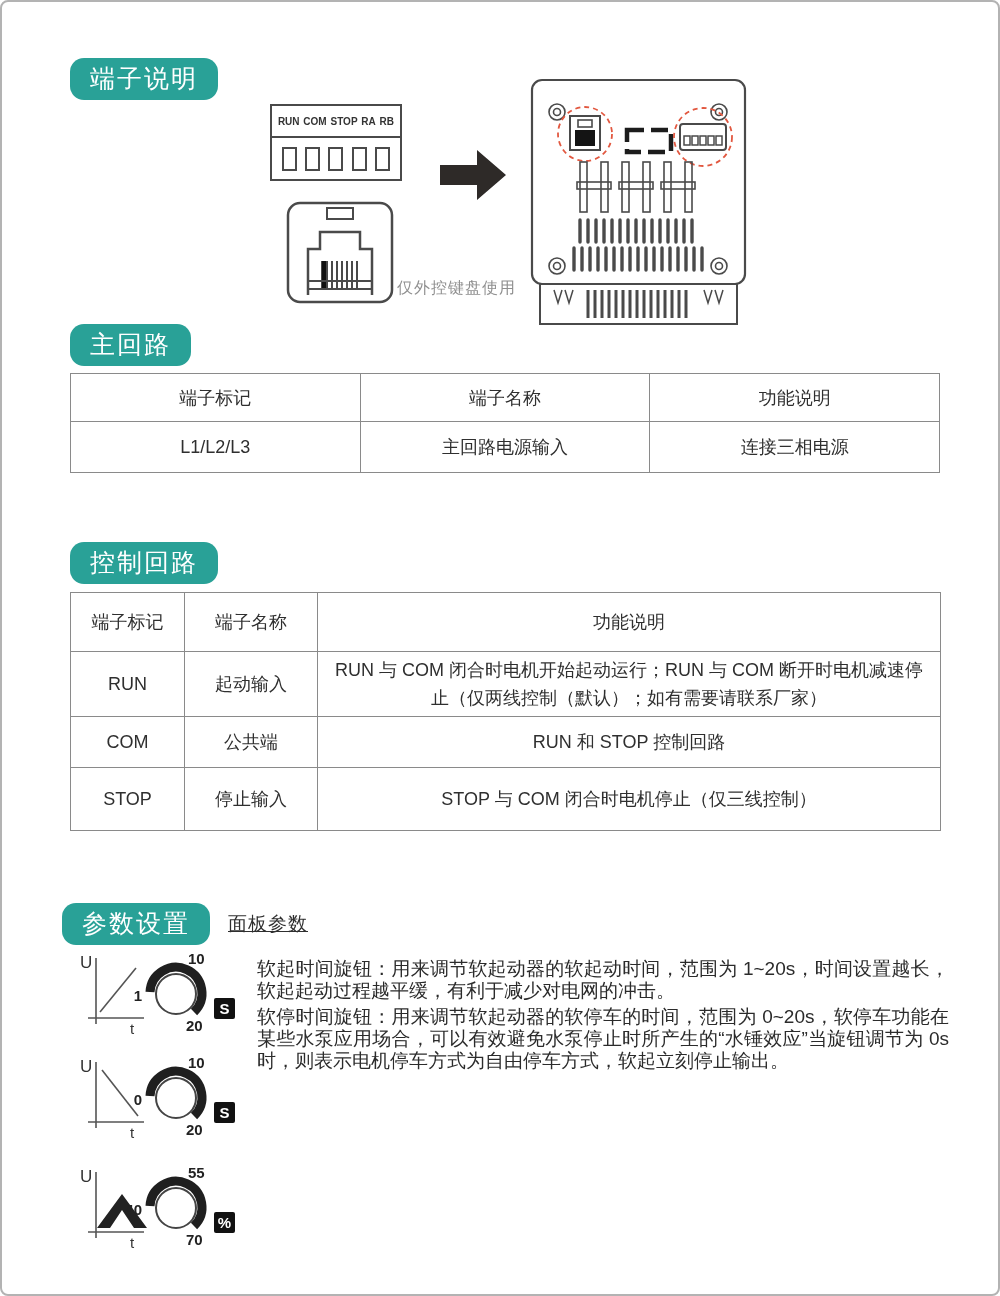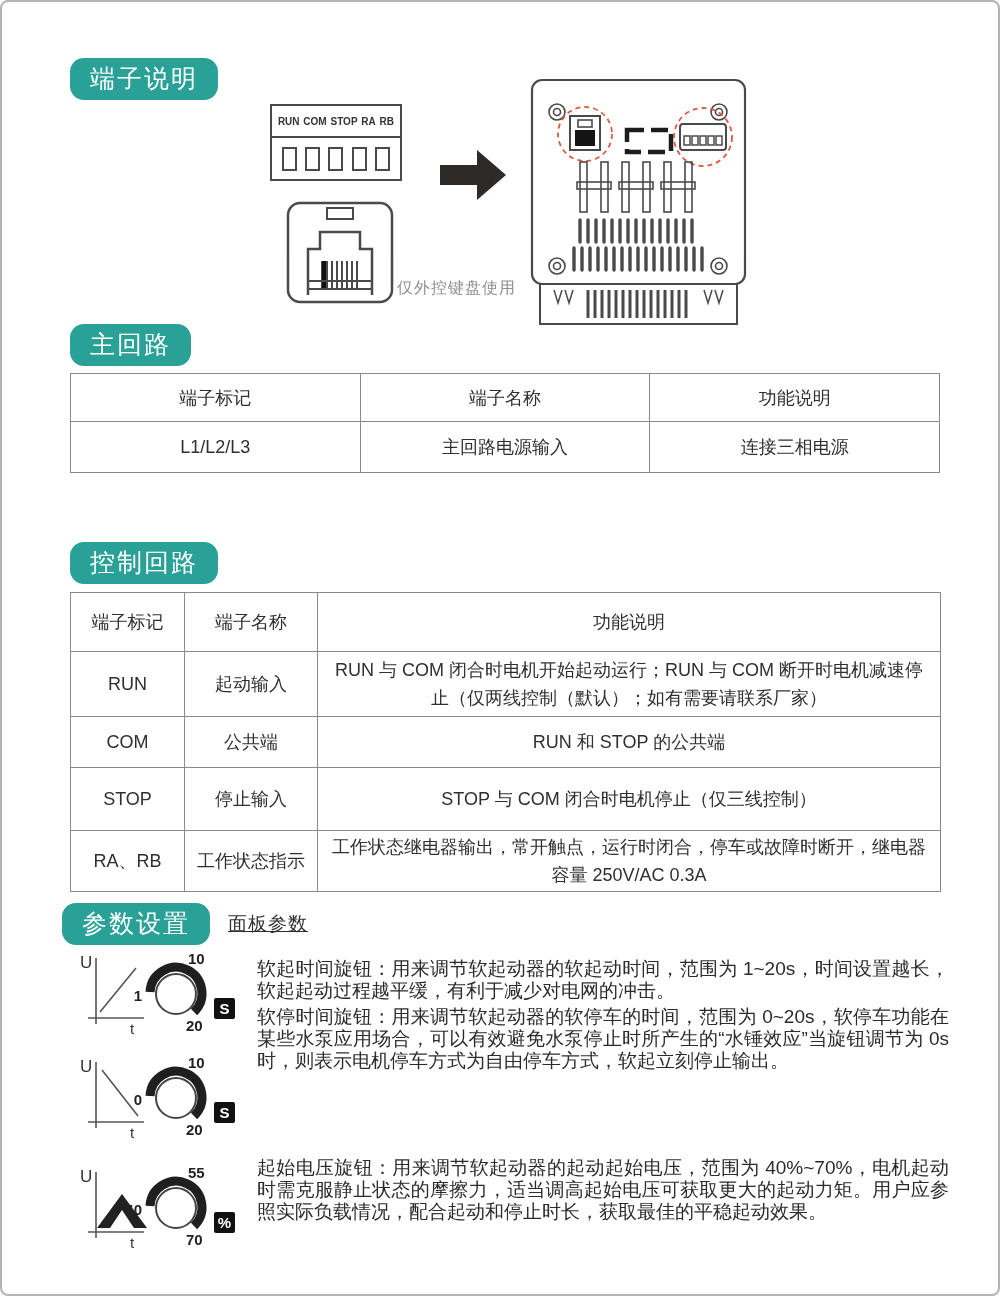--- a/index.html
+++ b/index.html
@@ -175,31 +175,26 @@
       <th>功能说明</th>
     </tr>
     <tr class="h-run">
       <td>RUN</td>
       <td>起动输入</td>
       <td>RUN 与 COM 闭合时电机开始起动运行；RUN 与 COM 断开时电机减速停止（仅两线控制（默认）；如有需要请联系厂家）</td>
     </tr>
     <tr class="h-com">
       <td>COM</td>
       <td>公共端</td>
-      <td>RUN 和 STOP 的公共端</td>
+      <td>RUN 和 STOP 控制回路</td>
     </tr>
     <tr class="h-stop">
       <td>STOP</td>
       <td>停止输入</td>
       <td>STOP 与 COM 闭合时电机停止（仅三线控制）</td>
-    </tr>
-    <tr class="h-ra">
-      <td>RA、RB</td>
-      <td>工作状态指示</td>
-      <td>工作状态继电器输出，常开触点，运行时闭合，停车或故障时断开，继电器容量 250V/AC 0.3A</td>
     </tr>
   </tbody>
     </table>
 
   <div class="badge" style="left:60px;top:901px;">参数设置</div>
   <div class="params-subtitle">面板参数</div>
 
   <svg class="fig" id="fig-0" width="172" height="90" viewBox="0 0 172 90">
     <text x="8" y="18" font-size="17" fill="#333">U</text>
     <path d="M24 8V74M16 68H72" stroke="#555" stroke-width="1.6" fill="none"></path>
@@ -236,15 +231,14 @@
     <text x="58" y="84" font-size="15" fill="#333">t</text>
     <path d="M25 64 L50 30 L75 64 L62 64 L50 46 L38 64 Z" fill="#222"></path>
     <circle cx="104" cy="44" r="20" fill="#fff" stroke="#444" stroke-width="2"></circle>
     <path d="M78 42 A26 26 0 1 1 122 62" fill="none" stroke="#1f1f1f" stroke-width="9"></path>
     <text x="70" y="51" font-size="15" font-weight="bold" fill="#222" text-anchor="end">40</text>
     <text x="116" y="14" font-size="15" font-weight="bold" fill="#222">55</text>
     <text x="114" y="81" font-size="15" font-weight="bold" fill="#222">70</text>
     <rect x="142" y="48" width="21" height="21" rx="2" fill="#111"></rect>
     <text x="152.5" y="64" font-size="15" font-weight="bold" fill="#fff" text-anchor="middle">%</text>
   </svg>
-  <div class="para" id="para-2">起始电压旋钮：用来调节软起动器的起动起始电压，范围为 40%~70%，电机起动时需克服静止状态的摩擦力，适当调高起始电压可获取更大的起动力矩。用户应参照实际负载情况，配合起动和停止时长，获取最佳的平稳起动效果。</div>
 
 </div>
 
 </body></html>

